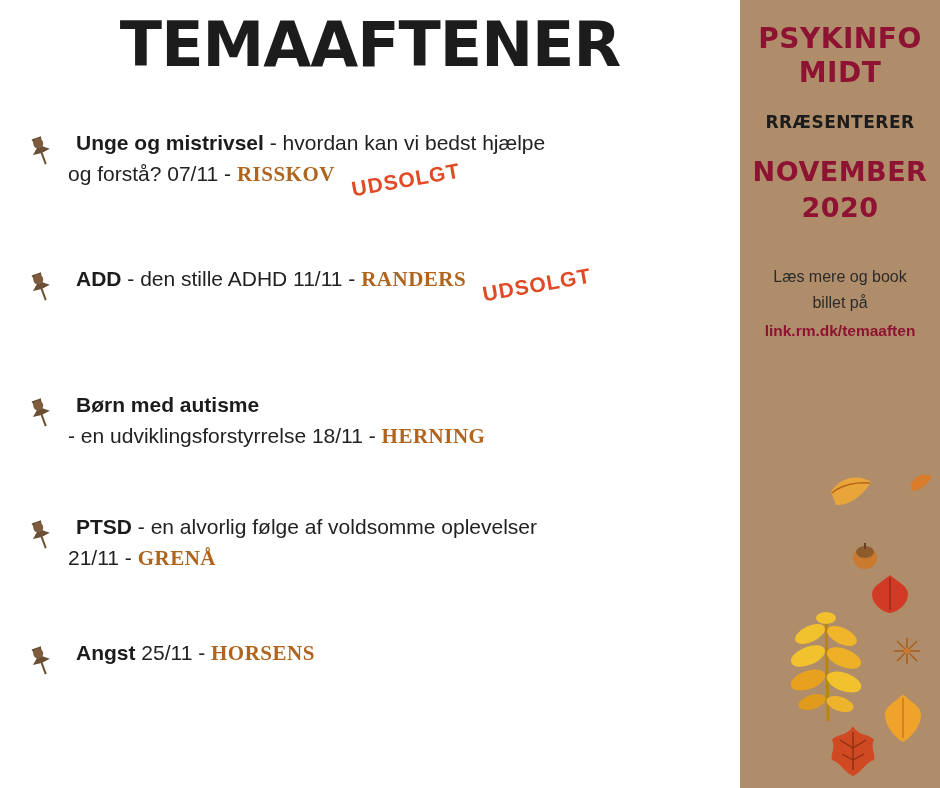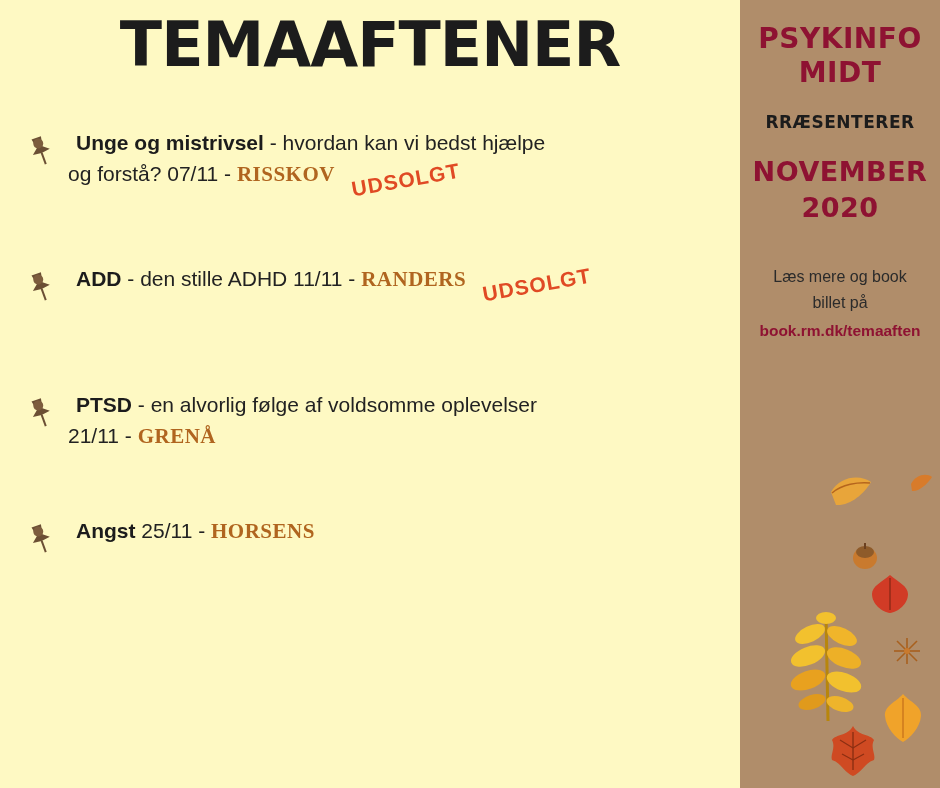--- a/index.html
+++ b/index.html
@@ -18,21 +18,21 @@
     width: 940px;
     height: 788px;
     background: #ece9e4;
     display: flex;
   }
   
   .left {
     position: relative;
     width: 740px;
     height: 788px;
-    background: #fef9c3;
+    background: #ffffff;
     box-sizing: border-box;
   }
   .main-title {
     position: absolute;
     left: 0;
     top: 8px;
     width: 740px;
     text-align: center;
     font-family: "DejaVu Sans", sans-serif;
     font-weight: bold;
@@ -187,20 +187,37 @@
               <rect x="16" y="19" width="2" height="12" fill="#6b4f34"></rect>
               <ellipse cx="17" cy="9" rx="5" ry="5" fill="#7d5d3d"></ellipse>
             </g>
           </svg>
         </span>
         <div class="evt-line">
           <span class="bold">ADD</span><span> - den stille ADHD 11/11 - </span><span class="city">RANDERS</span><span class="sold-out">UDSOLGT</span>
         </div>
       </div>
 
+      <div class="event" style="min-height:122px;">
+        <span class="pin">
+          <svg width="34" height="34" viewBox="0 0 34 34">
+            <g transform="rotate(-20 17 17)">
+              <path d="M12 3 L22 3 L20 13 L26 18 L17 19 L8 18 L14 13 Z" fill="#6b4f34"></path>
+              <rect x="16" y="19" width="2" height="12" fill="#6b4f34"></rect>
+              <ellipse cx="17" cy="9" rx="5" ry="5" fill="#7d5d3d"></ellipse>
+            </g>
+          </svg>
+        </span>
+        <div class="evt-line">
+          <span class="bold">Børn med autisme</span>
+        </div>
+        <div class="evt-line second">
+          <span> - en udviklingsforstyrrelse 18/11 - </span><span class="city">HERNING</span>
+        </div>
+      </div>
 
       <div class="event" style="min-height:126px;">
         <span class="pin">
           <svg width="34" height="34" viewBox="0 0 34 34">
             <g transform="rotate(-20 17 17)">
               <path d="M12 3 L22 3 L20 13 L26 18 L17 19 L8 18 L14 13 Z" fill="#6b4f34"></path>
               <rect x="16" y="19" width="2" height="12" fill="#6b4f34"></rect>
               <ellipse cx="17" cy="9" rx="5" ry="5" fill="#7d5d3d"></ellipse>
             </g>
           </svg>
@@ -241,21 +258,21 @@
     <div class="presenter">RRÆSENTERER</div>
 
     <div class="month">
       <div>NOVEMBER</div>
       <div>2020</div>
     </div>
 
     <div class="booking">
       <div>Læs mere og book</div>
       <div>billet på</div>
-      <span class="link">book.rm.dk/temaaften</span>
+      <span class="link">link.rm.dk/temaaften</span>
     </div>
 
     <span class="leaf" style="left:86px; top:472px;">
       <svg width="50" height="42" viewBox="0 0 50 42">
         <path d="M5 20 C14 4, 34 2, 45 10 C38 22, 24 34, 10 33 Z" fill="#e8a53a"></path>
         <path d="M6 21 C16 12, 32 10, 44 11" stroke="#b5651d" stroke-width="1.5" fill="none"></path>
       </svg>
     </span>
 
     <span class="leaf" style="left:168px; top:470px;">

